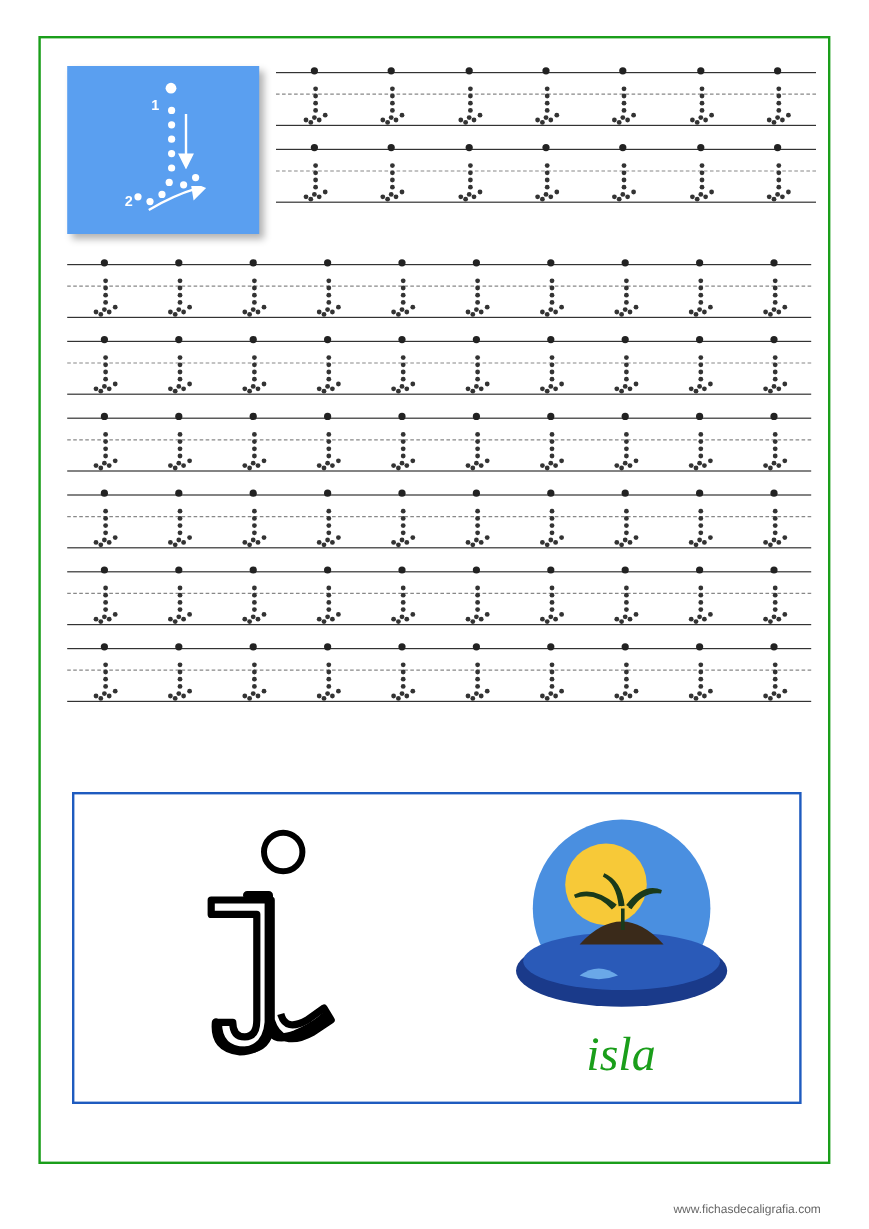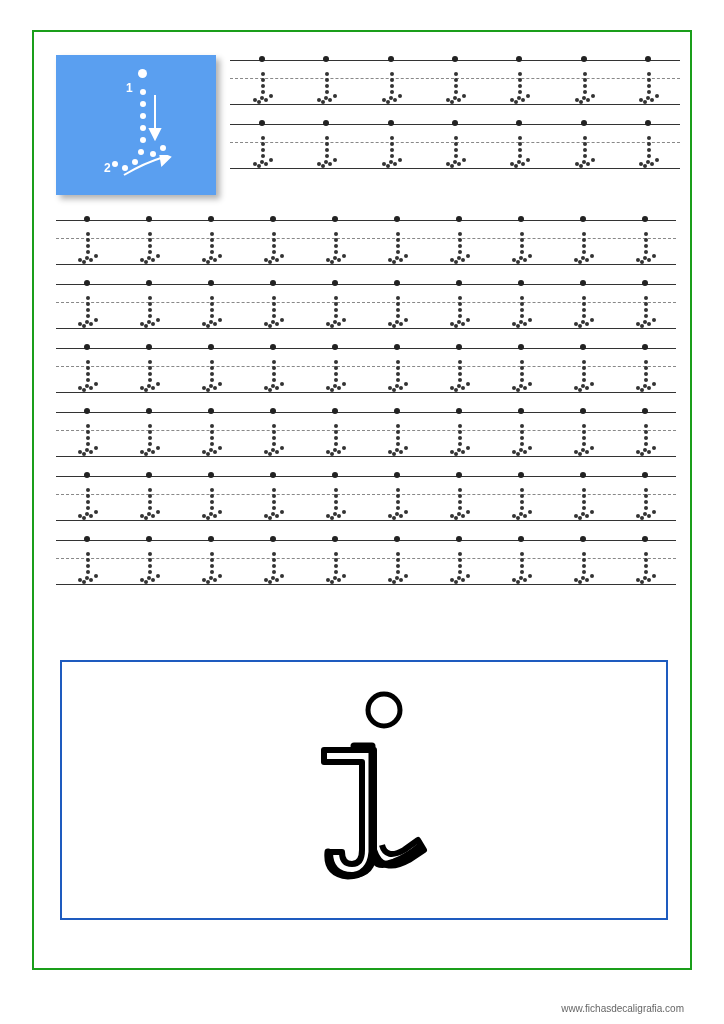--- a/index.html
+++ b/index.html
@@ -1126,15 +1126,27 @@
       </div>
     </div>
   </div>
 
 <div class="bottom-box">
   <svg class="big-i" viewBox="0 0 200 220">
     <circle cx="120" cy="30" r="16" fill="none" stroke="#000" stroke-width="5"></circle>
     <path d="M 60 70 L 110 70 L 110 170 Q 110 195 88 195 Q 66 195 66 172 L 78 172 Q 78 184 88 184 Q 98 184 98 170 L 98 82 L 60 82 Z M 110 170 Q 118 195 145 180 L 160 170 L 154 160 L 140 170 Q 122 180 118 165" fill="none" stroke="#000" stroke-width="6" stroke-linejoin="round"></path>
     <path d="M 90 66 L 108 66 L 108 172 Q 108 190 130 182 Q 145 176 156 166 M 108 172 Q 106 196 84 196 Q 62 194 64 172" fill="none" stroke="#000" stroke-width="7" stroke-linecap="round" stroke-linejoin="round"></path>
   </svg>
+  <div class="island-block">
+    <svg class="island-svg" viewBox="0 0 190 170">
+      <circle cx="95" cy="78" r="74" fill="#4a8fe0"></circle>
+      <circle cx="82" cy="58" r="34" fill="#f7c938"></circle>
+      <ellipse cx="95" cy="130" rx="88" ry="30" fill="#1a3a8a"></ellipse>
+      <ellipse cx="95" cy="122" rx="82" ry="24" fill="#2a5ab8"></ellipse>
+      <path d="M 60 108 Q 95 70 130 108 Z" fill="#3a2a1a"></path>
+      <path d="M 90 76 Q 70 60 56 68 Q 74 62 88 78 M 94 76 Q 92 56 80 50 Q 94 56 96 76 M 100 76 Q 114 58 128 64 Q 112 62 102 78 M 96 78 L 96 96" stroke="#1a3a1a" stroke-width="3" fill="none"></path>
+      <path d="M 60 134 Q 76 122 92 134 Q 76 140 60 134" fill="#6aa8e8"></path>
+    </svg>
+    <div class="island-word">isla</div>
+  </div>
 </div>
 
 <div class="footer">www.fichasdecaligrafia.com</div>
 
 </body></html>

